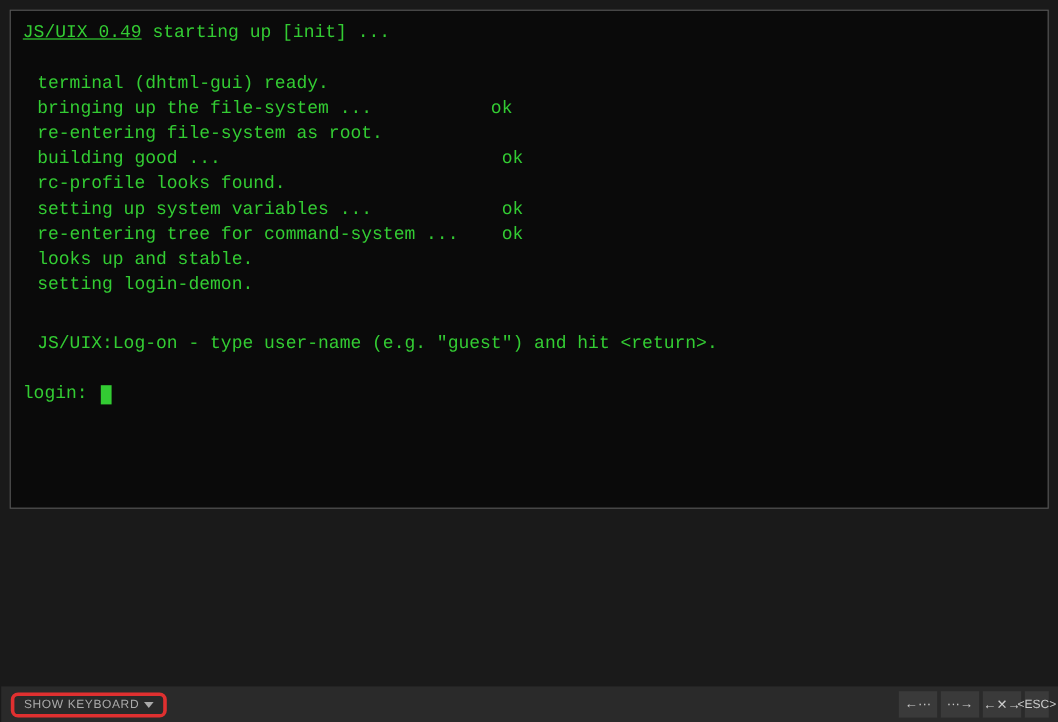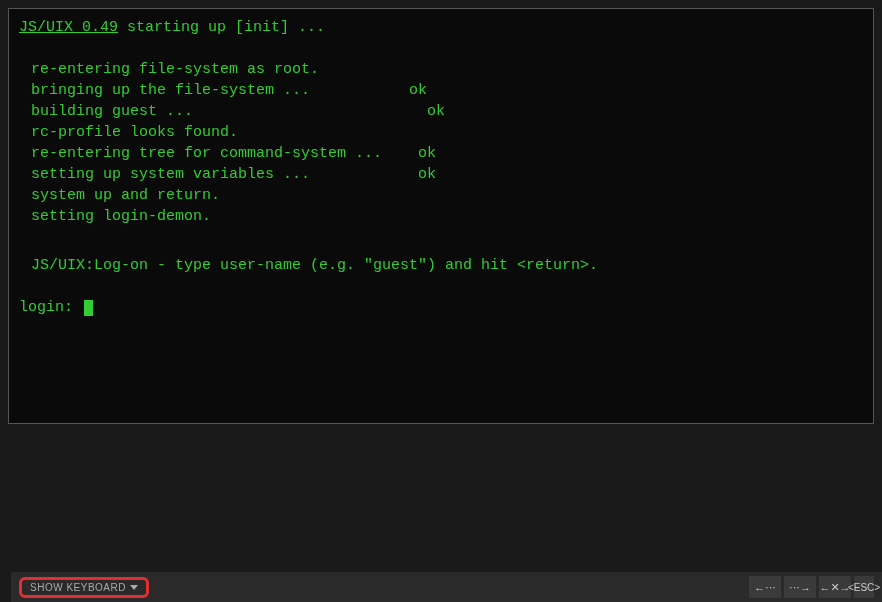--- a/index.html
+++ b/index.html
@@ -47,21 +47,21 @@
       display: inline-block;
       width: 9px;
       height: 16px;
       background: #33cc33;
       vertical-align: text-bottom;
       margin-left: 2px;
     }
     .bottom-bar {
       position: absolute;
       bottom: 0;
-      left: 11px;
+      left: 1px;
       right: 0;
       height: 30px;
       background: #2a2a2a;
       display: flex;
       align-items: center;
       justify-content: space-between;
       padding: 0 8px;
     }
     .show-keyboard {
       border: 3px solid #e03030;
@@ -107,27 +107,28 @@
     }
   </style>
 </head>
 <body>
 
 <div class="terminal-frame">
   <div class="title-line">
     <span class="title-underline">JS/UIX 0.49</span><span>  starting up [init] ...</span>
   </div>
   <div>
+    <div class="boot-line">terminal (dhtml-gui) ready.</div>
+    <div class="boot-line">bringing up the file-system ...           ok</div>
     <div class="boot-line">re-entering file-system as root.</div>
-    <div class="boot-line">bringing up the file-system ...           ok</div>
-    <div class="boot-line">building guest ...                          ok</div>
+    <div class="boot-line">building good ...                          ok</div>
     <div class="boot-line">rc-profile looks found.</div>
+    <div class="boot-line">setting up system variables ...            ok</div>
     <div class="boot-line">re-entering tree for command-system ...    ok</div>
-    <div class="boot-line">setting up system variables ...            ok</div>
-    <div class="boot-line">system up and return.</div>
+    <div class="boot-line">looks up and stable.</div>
     <div class="boot-line">setting login-demon.</div>
   </div>
   <div class="logon-line">JS/UIX:Log-on - type user-name (e.g. "guest") and hit &lt;return&gt;.</div>
   <div class="login-prompt">
     <span>login: </span><span class="cursor"></span>
   </div>
 </div>
 
 <div class="bottom-bar">
   <div class="show-keyboard">

